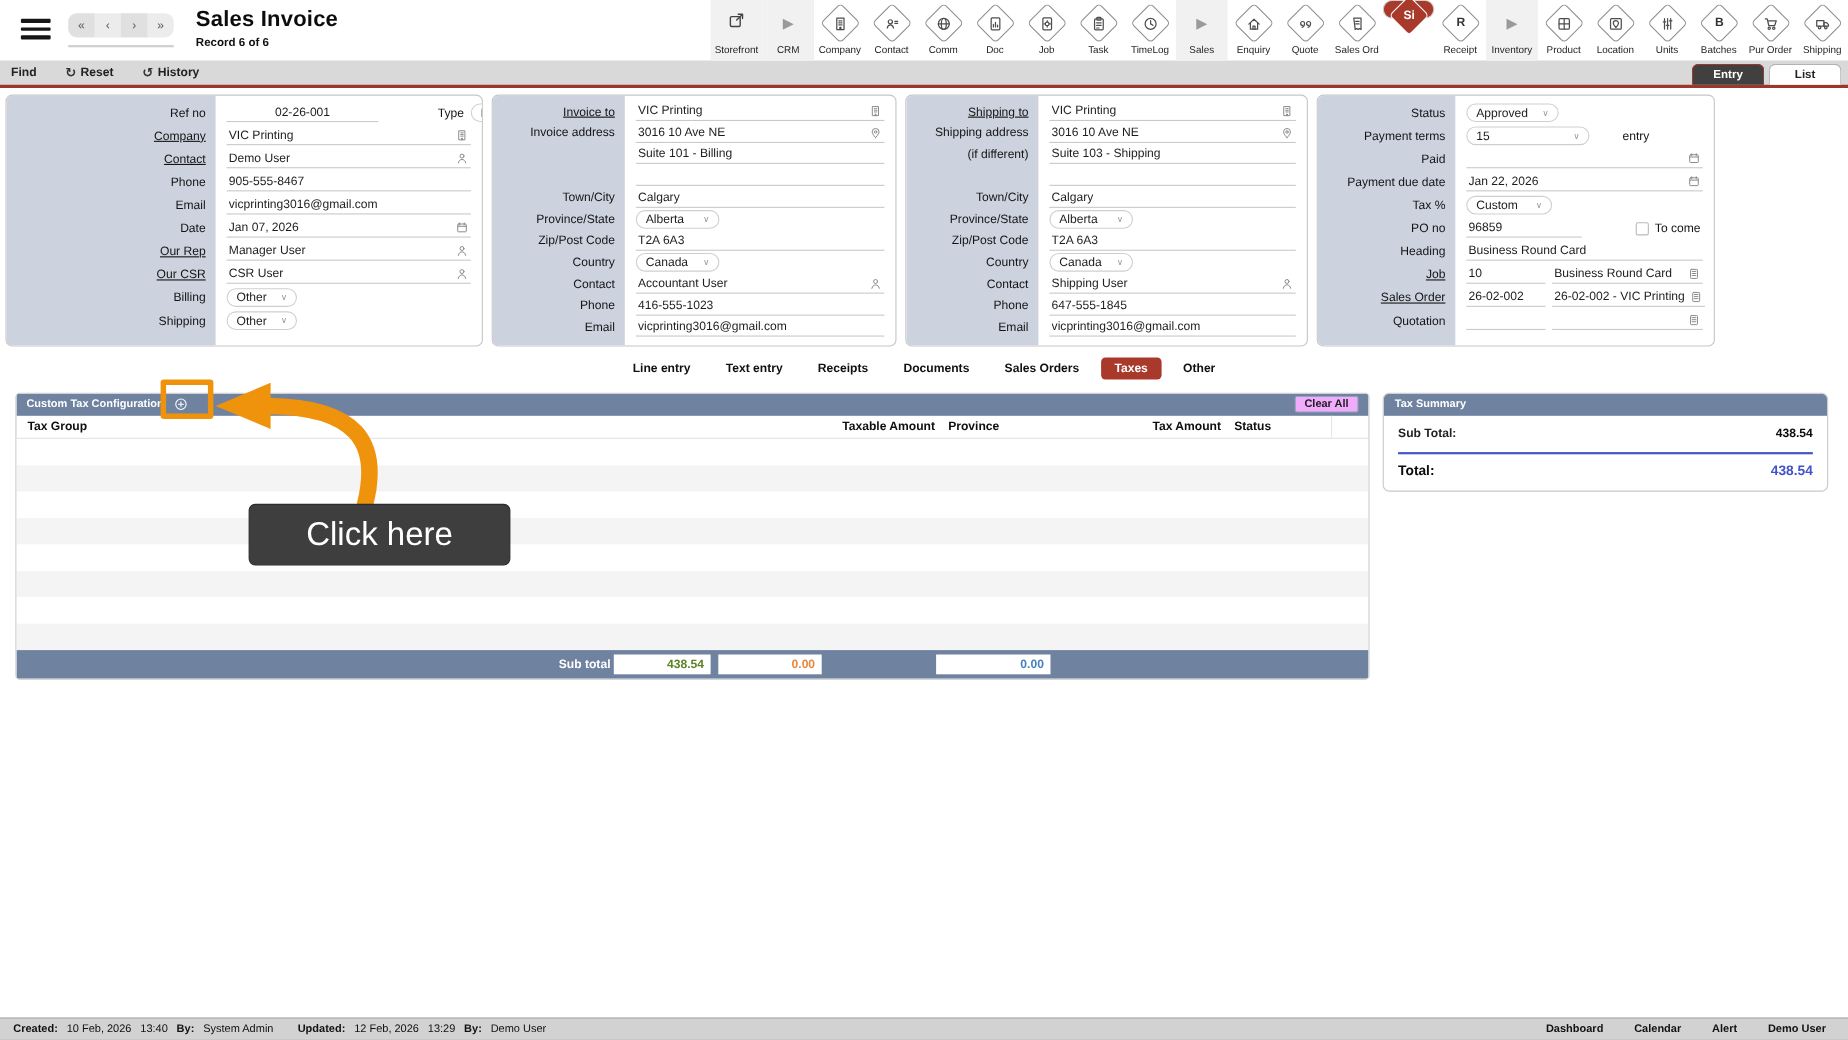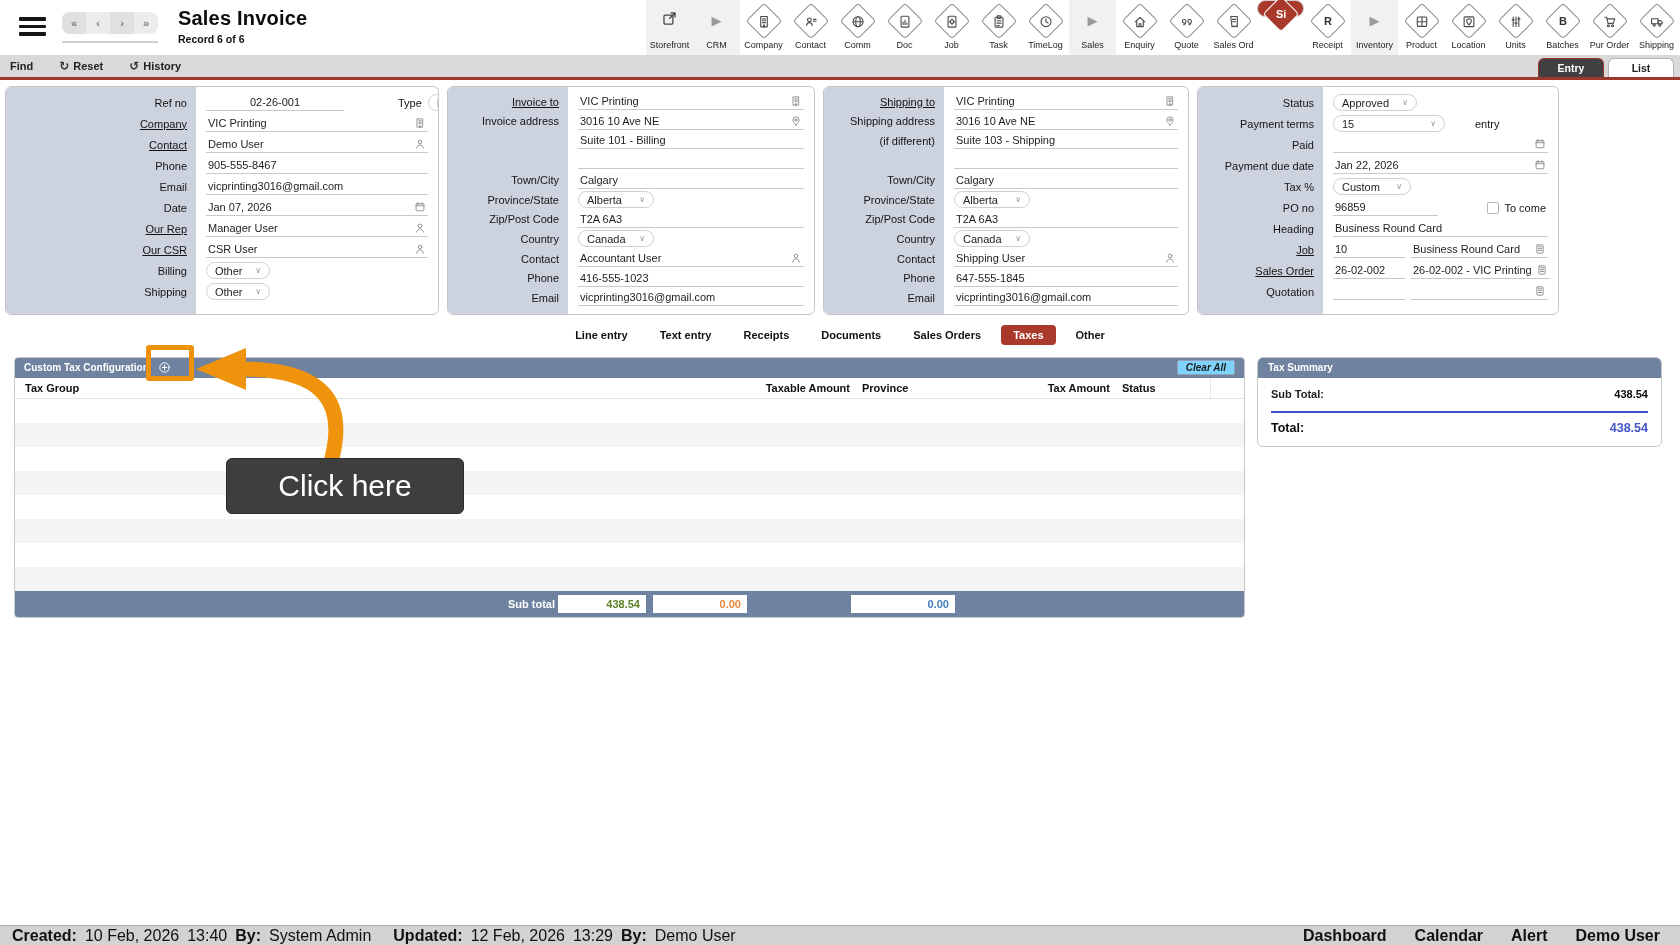--- a/index.html
+++ b/index.html
@@ -70,21 +70,21 @@
   .ctab{padding:4px 12px;font-size:11px;font-weight:bold;color:#111;border-radius:4px;cursor:pointer;}
   .ctab.act{background:#A93A2B;color:#fff;}
 
   
   .taxarea{display:flex;align-items:flex-start;gap:12px;margin:12px 14px 0;}
   .taxcard{width:1231px;border:1px solid #c9c9c9;border-radius:4px;overflow:hidden;flex:none;background:#fff;}
   .taxhead{height:20px;background:#6F82A0;display:flex;align-items:center;padding:0 9px;gap:9px;}
   .taxtitle{color:#fff;font-size:10px;font-weight:bold;white-space:nowrap;}
   .addbtn{color:#fff;display:flex;background:none;border:none;padding:0;cursor:pointer;}
   .addbtn svg{width:13px;height:13px;}
-  .clearall{margin-left:auto;background:#7dd3fc;border:1px solid #93a2b8;border-radius:2px;font-size:10px;font-weight:bold;color:#1b1b1b;height:15px;line-height:12px;padding:0 8px;cursor:pointer;font-style:italic;}
+  .clearall{margin-left:auto;background:#f0abfc;border:1px solid #93a2b8;border-radius:2px;font-size:10px;font-weight:bold;color:#1b1b1b;height:15px;line-height:12px;padding:0 8px;cursor:pointer;}
   .colhead{display:flex;align-items:center;height:21px;border-bottom:1px solid #e2e2e2;font-size:11px;font-weight:bold;color:#0f0f0f;}
   .c0{width:695px;padding-left:10px;}
   .c1{width:140px;text-align:right;}
   .c2{width:150px;padding-left:12px;}
   .c4{width:110px;text-align:right;}
   .c5{width:100px;padding-left:12px;}
   .c6{flex:1;align-self:stretch;border-left:1px solid #e6e6e6;}
   .stripe{height:24px;background:#fff;}
   .stripe.alt{background:#f4f4f4;}
   .subtotalbar{height:26px;background:#6F82A0;display:flex;align-items:center;}
@@ -101,21 +101,21 @@
   .sumrow .sv{color:#0c0c0c;}
   .sumdiv{border-top:2px solid #4353C9;margin:11px 0 8px;}
   .totrow{display:flex;justify-content:space-between;font-size:12.5px;font-weight:bold;color:#0c0c0c;}
 
   
   .ann-rect{position:absolute;left:146px;top:345px;width:48px;height:36px;border:5px solid #F0930C;border-radius:3px;pointer-events:none;}
   .ann-arrow{position:absolute;left:192px;top:354px;width:200px;height:112px;overflow:visible;pointer-events:none;}
   .ann-tip{position:absolute;left:226px;top:458px;width:238px;height:56px;background:#3E3E3E;border:1px solid #2b2b2b;border-radius:6px;color:#fff;display:flex;align-items:center;justify-content:center;font-size:30px;pointer-events:none;}
 
   
-  .statusbar{position:absolute;left:0;right:0;bottom:0;height:20px;background:#d2d2d2;border-top:1px solid #ababab;display:flex;align-items:center;font-size:16px;color:#111;padding:0 12px;}
+  .statusbar{position:absolute;left:0;right:0;bottom:0;height:20px;background:#d2d2d2;border-top:1px solid #ababab;display:flex;align-items:center;font-size:10px;color:#111;padding:0 12px;}
   .sbleft{display:flex;gap:8px;align-items:center;}
   .sbleft b{font-weight:bold;}
   .sbright{margin-left:auto;display:flex;gap:28px;font-weight:bold;margin-right:8px;}
   .sblink{cursor:pointer;}
 </style>
 </head>
 <body>
 
 <div class="app">
 

